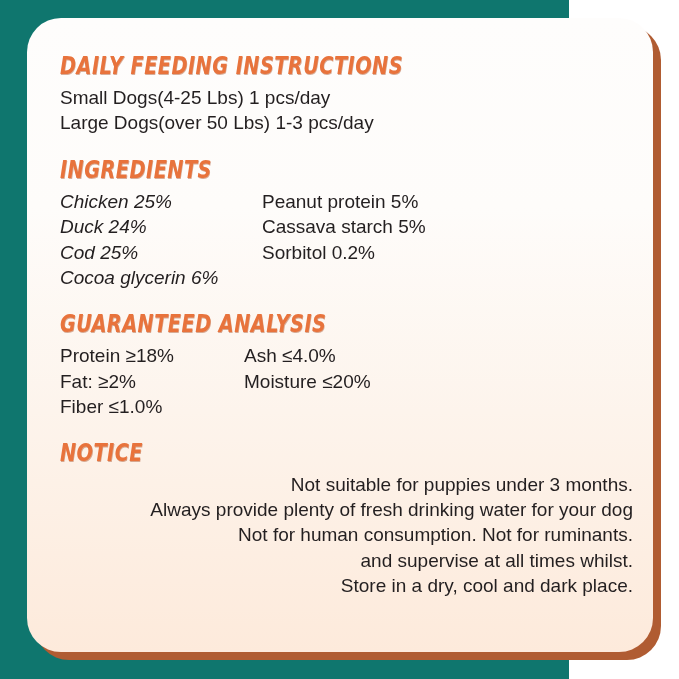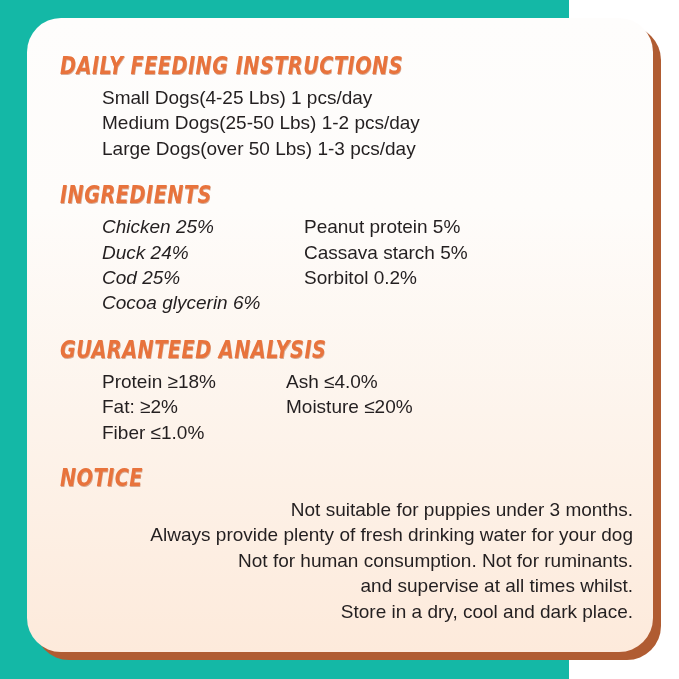--- a/index.html
+++ b/index.html
@@ -10,21 +10,21 @@
     width: 679px;
     height: 679px;
     overflow: hidden;
     font-family: "Liberation Sans", sans-serif;
   }
 
   #label-card-wrap {
     position: relative;
     width: 569px;
     height: 679px;
-    background: #14b8a6;
+    background: #0f766e;
     box-sizing: border-box;
   }
 
   
   #card-shadow {
     position: absolute;
     left: 35px;
     top: 26px;
     width: 626px;
     height: 634px;
@@ -95,21 +95,20 @@
     vertical-align: top;
   }
 
   
   #ingredients-columns .col-left { width: 202px; font-style: italic; }
   
   #analysis-columns .col-left { width: 184px; }
 
   .row-line {
     display: block;
-    margin-left: 42px;
   }
 
   
   #section-feeding { margin-bottom: 20px; }
   #section-ingredients { margin-bottom: 20px; }
   #section-analysis { margin-bottom: 19px; }
   #section-notice { margin-bottom: 0; }
 
   #heading-feeding { font-size: 25px; }
   #heading-ingredients { font-size: 25px; }
@@ -125,21 +124,20 @@
 
   <div id="card-shadow"></div>
 
   <div id="label-card">
     <div class="card-inner">
 
       <div class="section" id="section-feeding">
         <div class="section-heading" id="heading-feeding">DAILY FEEDING INSTRUCTIONS</div>
         <div class="section-body">
           <span class="row-line">Small Dogs(4-25 Lbs) 1 pcs/day</span>
-          <span class="row-line">Medium Dogs(25-50 Lbs) 1-2 pcs/day</span>
           <span class="row-line">Large Dogs(over 50 Lbs) 1-3 pcs/day</span>
         </div>
       </div>
 
       <div class="section" id="section-ingredients">
         <div class="section-heading" id="heading-ingredients">INGREDIENTS</div>
         <div class="section-body two-col" id="ingredients-columns">
           <div class="col-left">
             <span class="row-line">Chicken 25%</span>
             <span class="row-line">Duck 24%</span>

